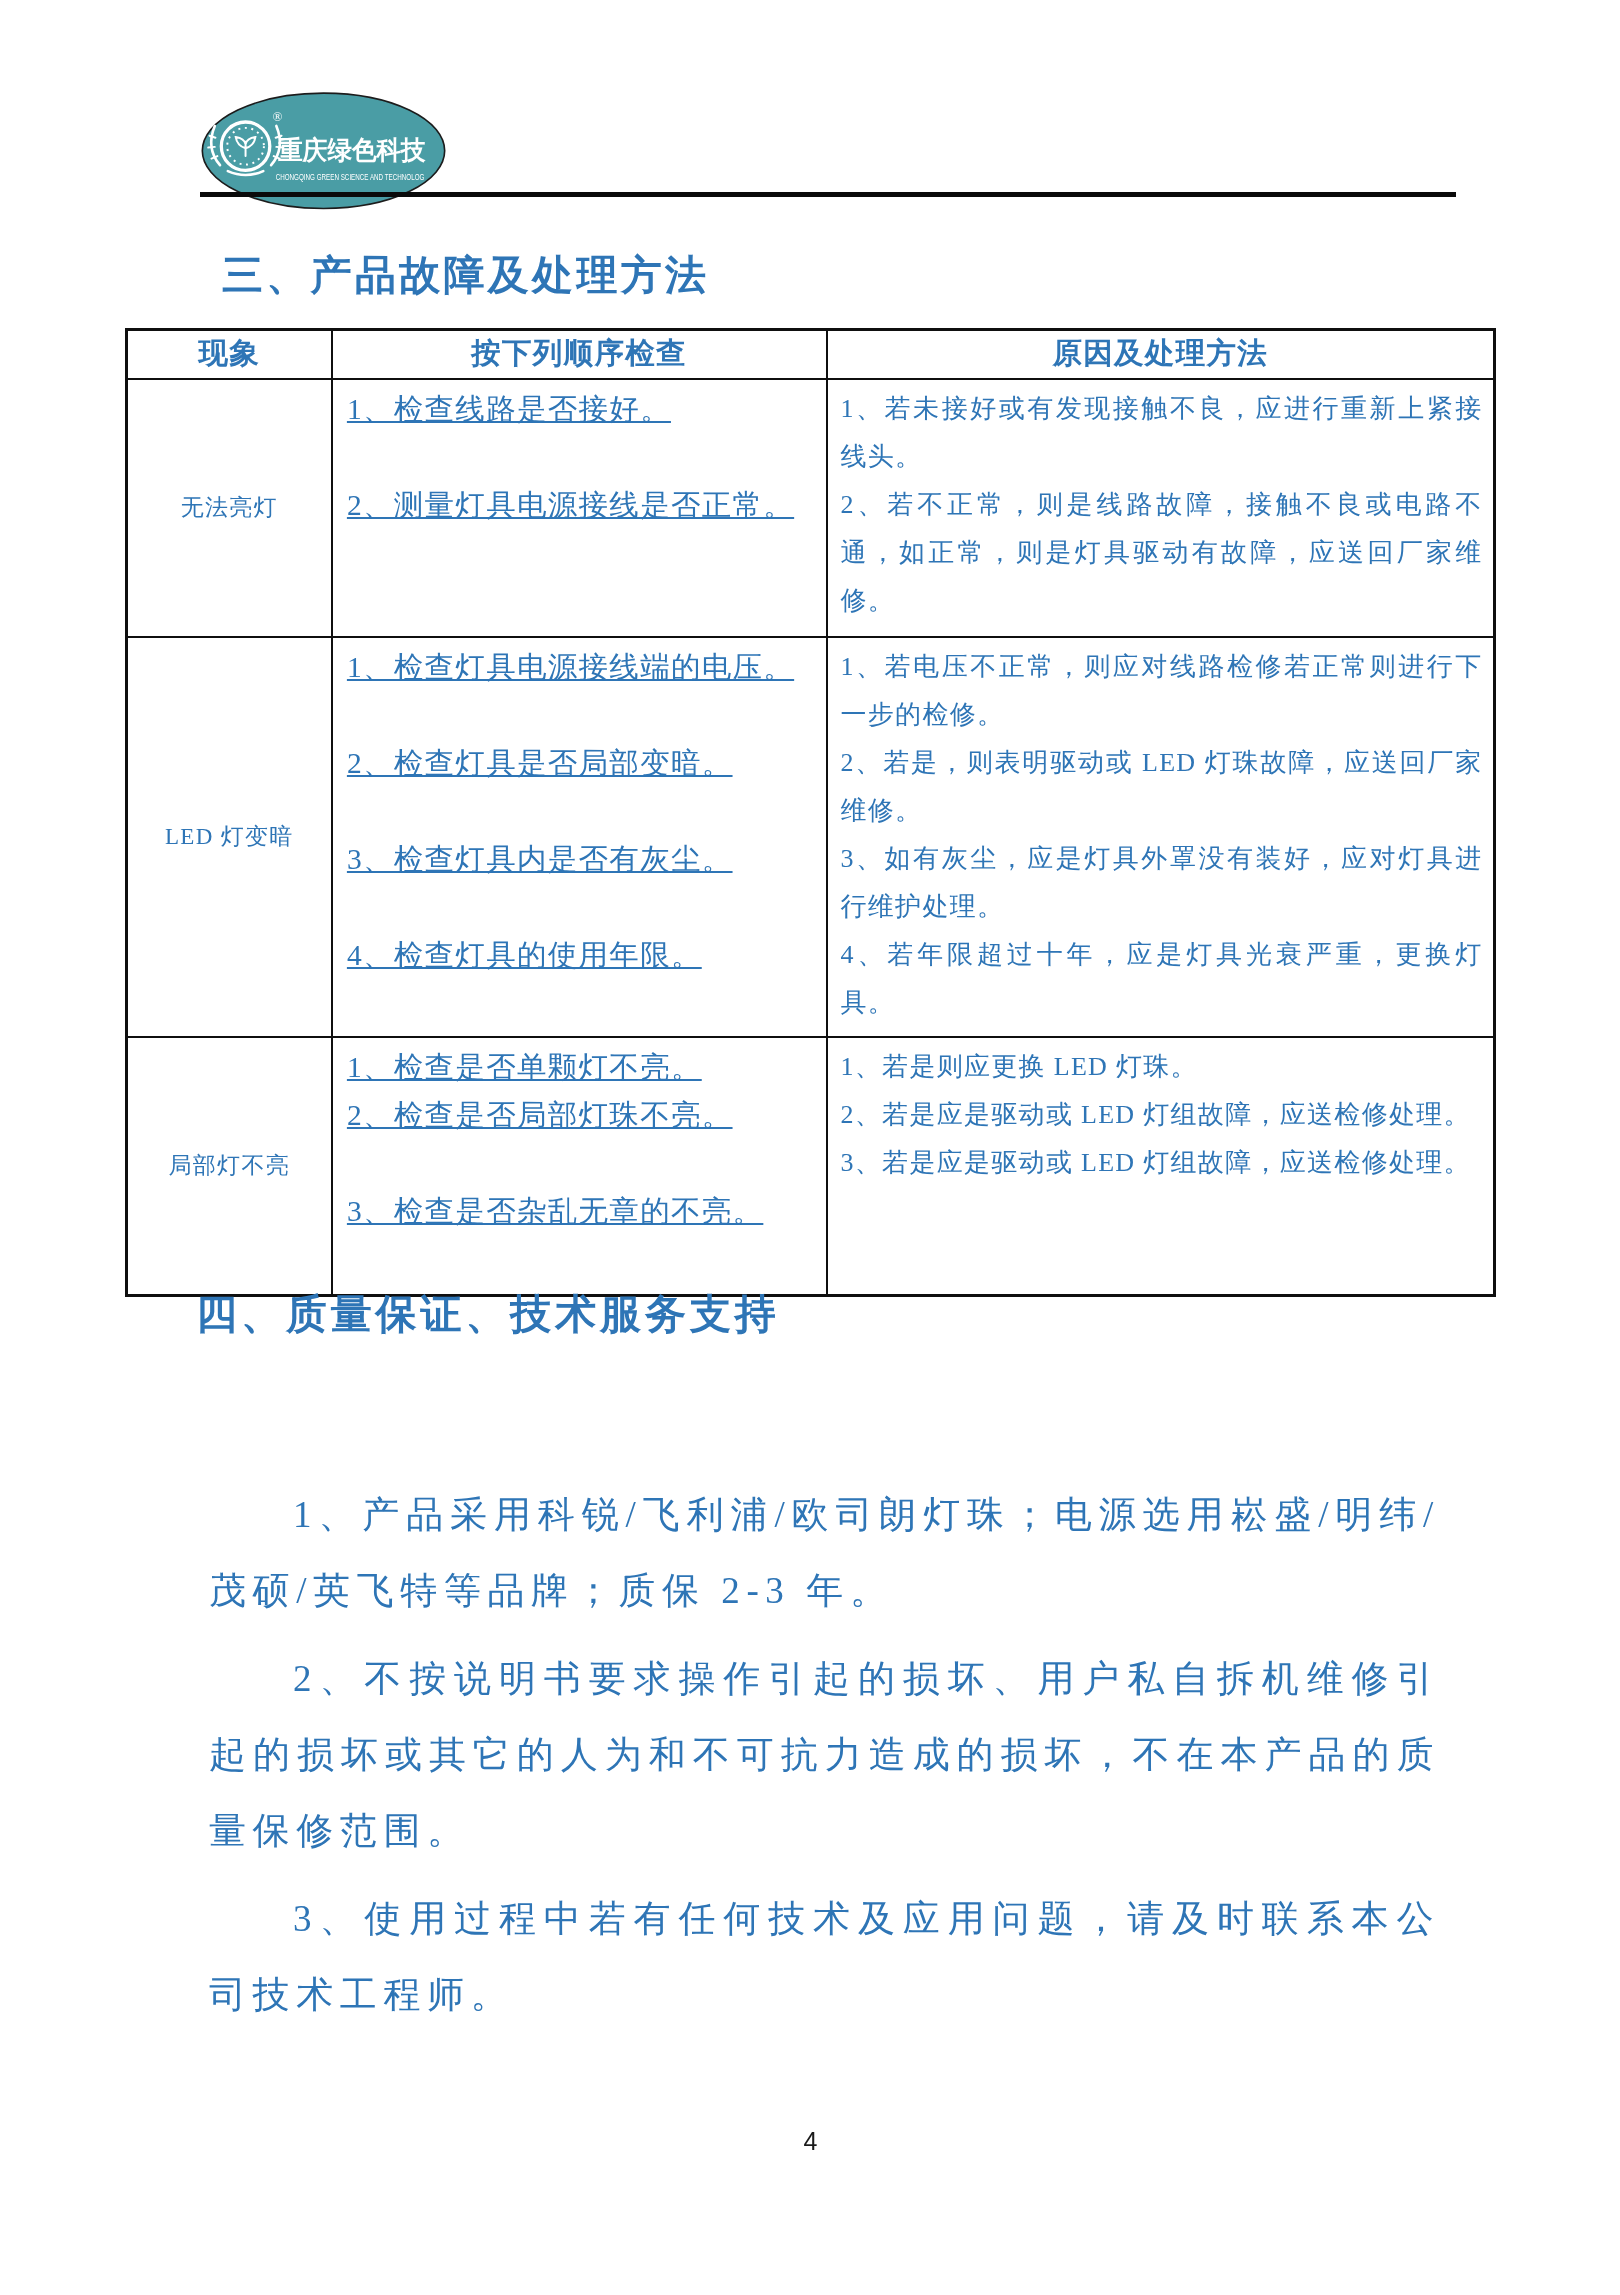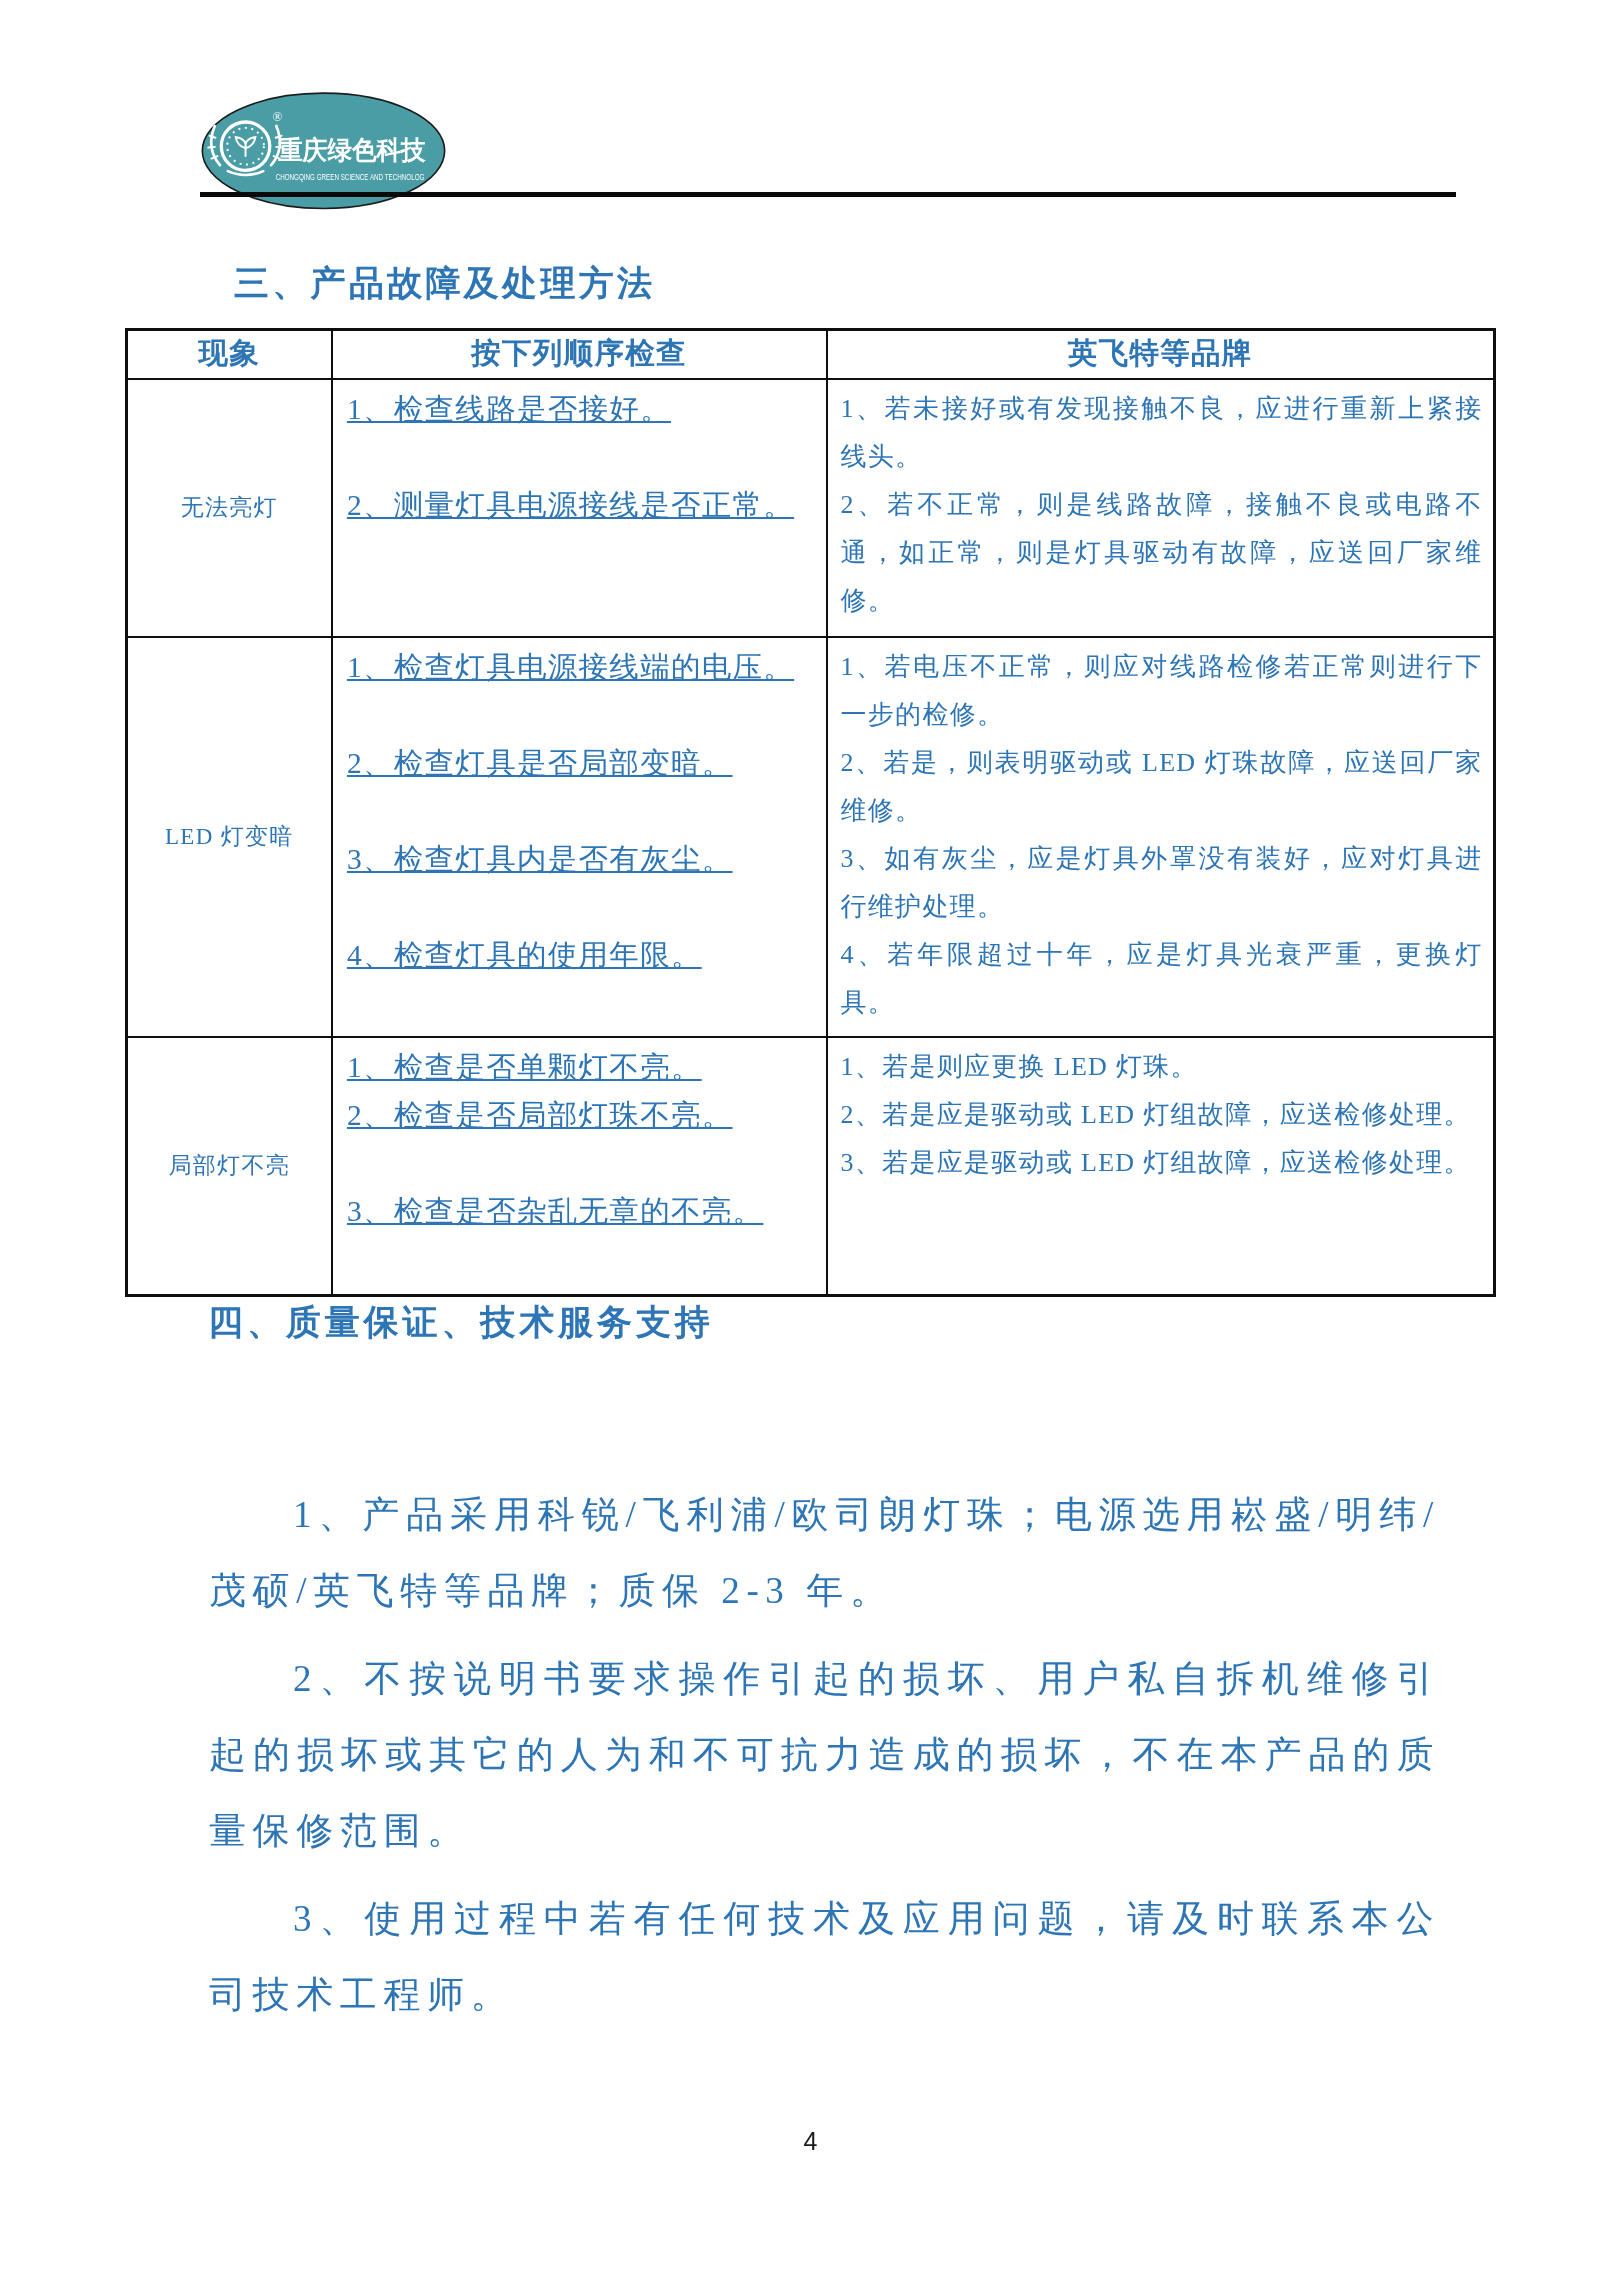--- a/index.html
+++ b/index.html
@@ -4,21 +4,21 @@
 <style>
   html,body{margin:0;padding:0;background:#e8e8e8;}
   .page{
     position:relative;width:1621px;height:2295px;background:#ffffff;
     font-family:"Liberation Serif","DejaVu Serif",serif;overflow:hidden;margin:0 auto;
   }
   
   .logo{position:absolute;left:199px;top:84px;width:249px;height:131px;}
   .header-rule{position:absolute;left:200px;top:192px;width:1256px;height:4.6px;background:#0a0a0a;}
   
-  .sec-title{position:absolute;margin:12px;font-weight:bold;color:#2E75B6;font-size:35px;letter-spacing:3.3px;white-space:nowrap;}
+  .sec-title{position:absolute;margin:0;font-weight:bold;color:#2E75B6;font-size:41px;letter-spacing:3.3px;white-space:nowrap;}
   .sec3-title{left:222px;top:248px;}
   .sec4-title{left:196px;top:1287px;letter-spacing:3.9px;}
   
   table.fault{
     position:absolute;left:125px;top:328px;width:1369px;
     border-collapse:collapse;table-layout:fixed;
     border:3.9px solid #0f0f0f;color:#2E75B6;
   }
   table.fault th,table.fault td{border:2.6px solid #0f0f0f;}
   table.fault thead tr{height:49px;}
@@ -70,21 +70,21 @@
   <table class="fault">
     <colgroup>
         <col style="width:205px">
         <col style="width:495px">
         <col style="width:668px">
       </colgroup>
     <thead>
       <tr>
         <th>现象</th>
         <th>按下列顺序检查</th>
-        <th>英飞特等品牌</th>
+        <th>原因及处理方法</th>
       </tr>
     </thead>
     <tbody>
       <tr class="r1">
         <td class="c1">无法亮灯</td>
         <td class="c2">1、检查线路是否接好。
 
 2、测量灯具电源接线是否正常。</td>
         <td class="c3">1、若未接好或有发现接触不良，应进行重新上紧接线头。
 2、若不正常，则是线路故障，接触不良或电路不通，如正常，则是灯具驱动有故障，应送回厂家维修。</td>

